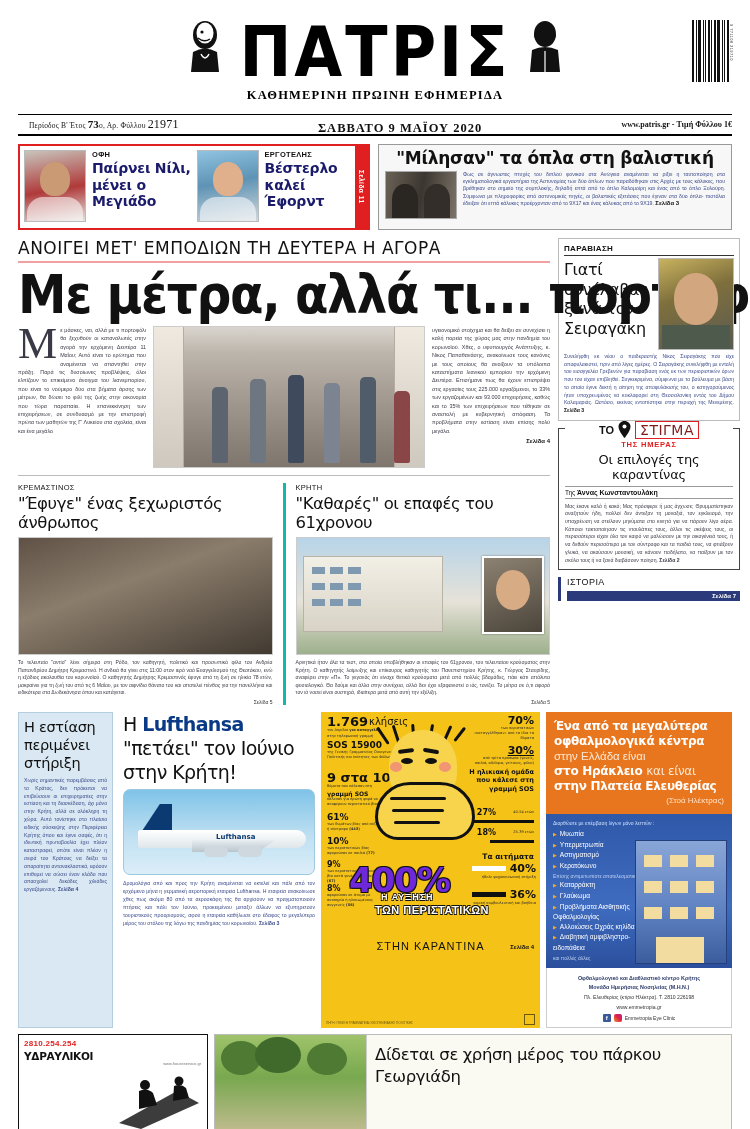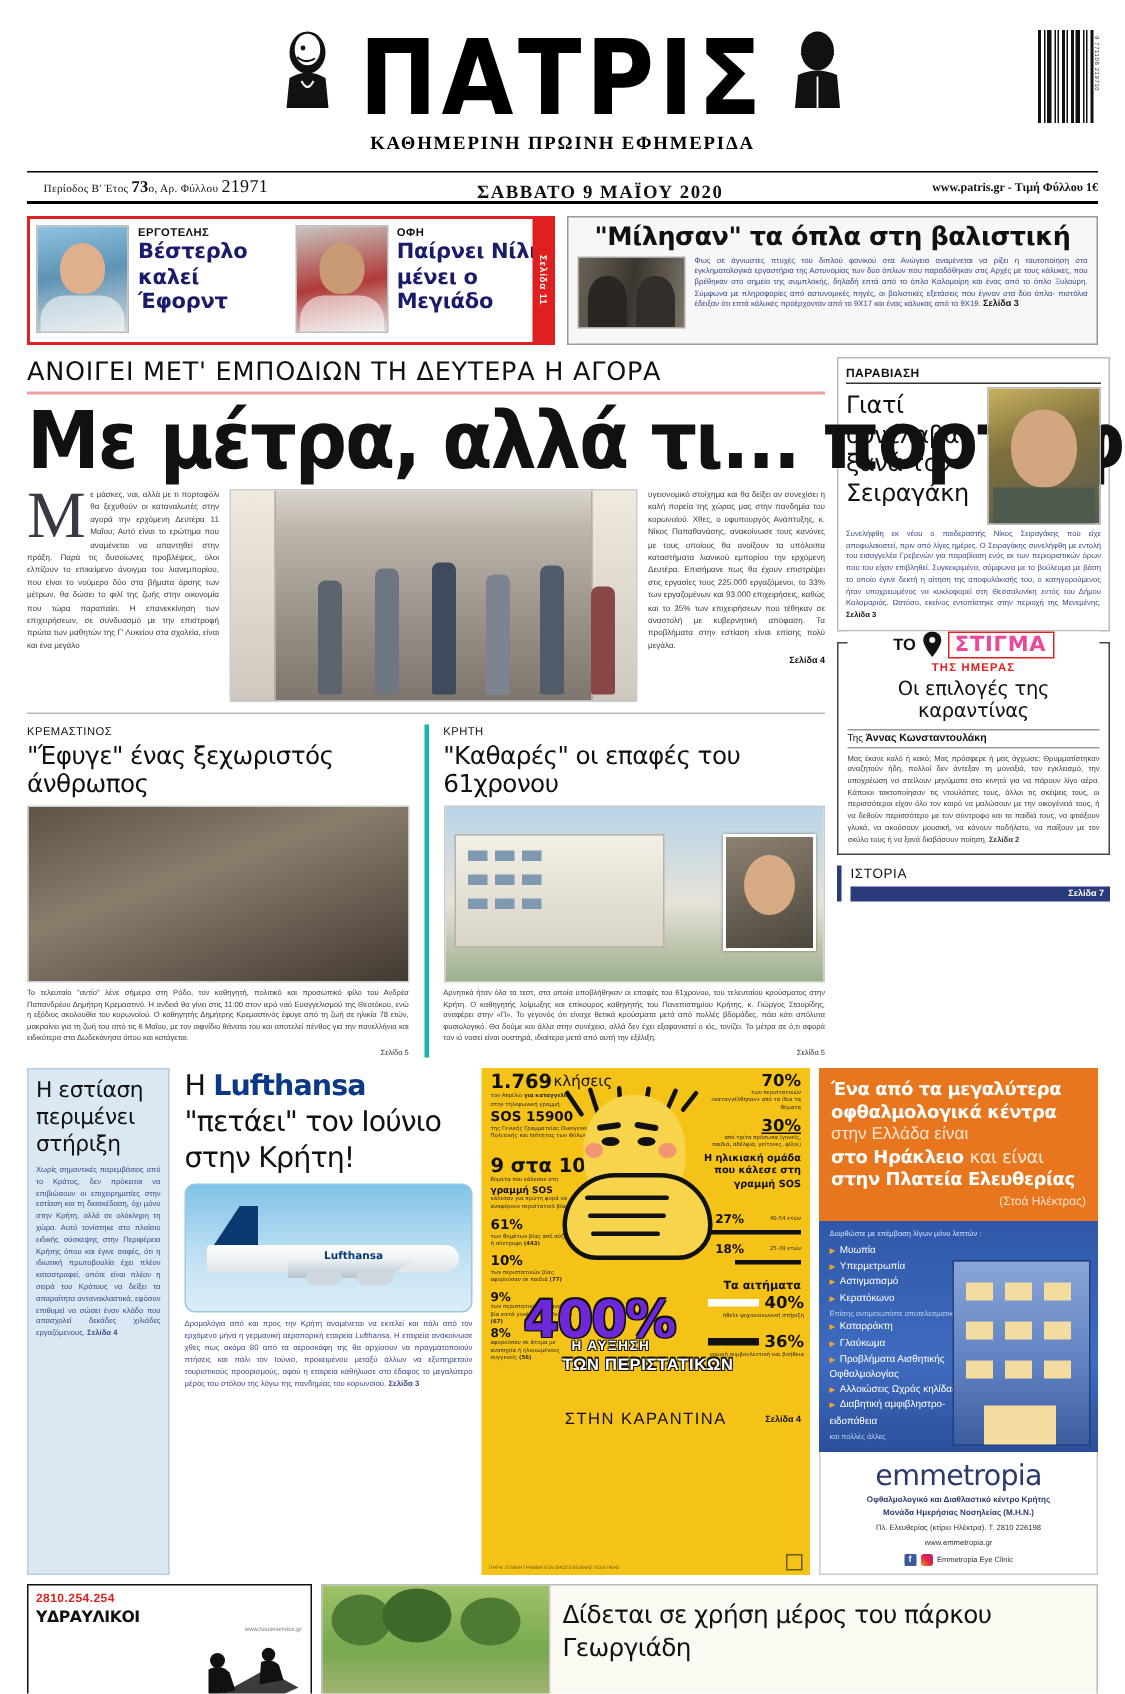--- a/index.html
+++ b/index.html
@@ -288,21 +288,21 @@
   .side-photo .shirt { position:absolute; left:50%; margin-left:-34px; bottom:0; width:68px; height:24px; background:#4d5a4c;}
   .side-text { font-size: 5.1px; line-height: 7.7px; color:#3a4a8a; text-align: justify; }
   .side-text b { color:#111; }
 
   .stigma-box { border:1px solid #444; margin-top: 7px; padding: 6px 6px 5px; }
   .stigma-top { display:flex; align-items:center; justify-content:center; gap:4px; margin-top:-14px; background:#fff; }
   .stigma-to { font-size: 11px; font-weight: 700; }
   .pin { width: 13px; height: 17px; position: relative; }
   .pin svg { width:100%; height:100%; display:block;}
   .stigma-word {
-    border: 1.5px solid #e02020; color:#ec4899; font-weight:700;
+    border: 1.5px solid #e02020; color:#7f1d1d; font-weight:400;
     font-size: 14px; padding: 0 4px; letter-spacing: .5px;
     font-family:"DejaVu Sans", sans-serif;
   }
   .stigma-sub { text-align:center; font-size: 7.5px; color:#e02020; font-weight:700; letter-spacing:.8px; margin-top:1px;}
   .stigma-head { text-align:center; font-family:"DejaVu Sans",sans-serif; font-size: 13px; margin: 3px 0 4px; letter-spacing:-.2px;}
   .stigma-by { font-size: 6.5px; border-top:1px solid #999; border-bottom:1px solid #999; padding:2px 0; }
   .stigma-by b { font-size:7px; }
   .stigma-text { font-size: 5.1px; line-height: 7.7px; margin-top:4px; text-align: justify; color:#3a3a46;}
 
   .hist-box { margin-top: 7px; border-left: 3px solid #2b3a7a; padding-left: 6px; }
@@ -473,37 +473,37 @@
       <span class="issno">21971</span>
     </div>
     <div class="mid">ΣΑΒΒΑΤΟ 9 ΜΑΪΟΥ 2020</div>
     <div class="right">www.patris.gr - Τιμή Φύλλου 1€</div>
   </div>
 
   <div class="topstrip">
 
     <div class="sports-box">
       <div class="sp-item">
+        <div class="sp-photo p1">
+          <div class="head"></div>
+            <div class="body"></div>
+        </div>
+        <div class="sp-txt">
+          <div class="sp-kicker">ΟΦΗ</div>
+          <div class="sp-head">Παίρνει Νίλι, μένει ο Μεγιάδο</div>
+        </div>
+      </div>
+      <div class="sp-item">
         <div class="sp-photo p2">
           <div class="head"></div>
             <div class="body"></div>
         </div>
         <div class="sp-txt">
           <div class="sp-kicker">ΕΡΓΟΤΕΛΗΣ</div>
           <div class="sp-head">Βέστερλο καλεί Έφορντ</div>
-        </div>
-      </div>
-      <div class="sp-item">
-        <div class="sp-photo p1">
-          <div class="head"></div>
-            <div class="body"></div>
-        </div>
-        <div class="sp-txt">
-          <div class="sp-kicker">ΟΦΗ</div>
-          <div class="sp-head">Παίρνει Νίλι, μένει ο Μεγιάδο</div>
         </div>
       </div>
       <div class="sp-page">Σελίδα 11</div>
     </div>
 
     <div class="ball-box">
       <div class="ball-head">"Μίλησαν" τα όπλα στη βαλιστική</div>
       <div class="ball-body">
         <div class="ball-photo"></div>
         <div class="ball-text"><span>Φως σε άγνωστες πτυχές του διπλού φονικού στα Ανώγεια αναμένεται να ρίξει η ταυτοποίηση στα εγκληματολογικά εργαστήρια της Αστυνομίας των δύο όπλων που παραδόθηκαν στις Αρχές με τους κάλυκες, που βρέθηκαν στο σημείο της συμπλοκής, δηλαδή επτά από το όπλο Καλομοίρη και ένας από το όπλο Ξυλούρη. Σύμφωνα με πληροφορίες από αστυνομικές πηγές, οι βαλιστικές εξετάσεις που έγιναν στα δύο όπλα- πιστόλια έδειξαν ότι επτά κάλυκες προέρχονταν από το 9Χ17 και ένας κάλυκας από το 9Χ19.</span> <b class="pg">Σελίδα 3</b></div>
@@ -750,21 +750,20 @@
           <i style="left:8px;top:40px;width:18px;height:12px;"></i>
             <i style="left:34px;top:40px;width:18px;height:12px;"></i>
             <i style="left:60px;top:40px;width:18px;height:12px;"></i>
           <i style="left:8px;top:66px;width:18px;height:12px;"></i>
             <i style="left:34px;top:66px;width:18px;height:12px;"></i>
             <i style="left:60px;top:66px;width:18px;height:12px;"></i>
           <i style="left:20px;top:96px;width:48px;height:26px;"></i>
         </div>
       </div>
       <div class="ad-foot">
-        <div class="brand">emmetropia</div>
         <div class="t1">Οφθαλμολογικό και Διαθλαστικό κέντρο Κρήτης</div>
         <div class="t1">Μονάδα Ημερήσιας Νοσηλείας (Μ.Η.Ν.)</div>
         <div class="t2">Πλ. Ελευθερίας (κτίριο Ηλέκτρα). Τ. 2810 226198</div>
         <div class="t2">www.emmetropia.gr</div>
         <div class="social">
           <span class="fb">f</span>
           <span class="ig-i"></span>
           <span>Emmetropia Eye Clinic</span>
         </div>
       </div>

